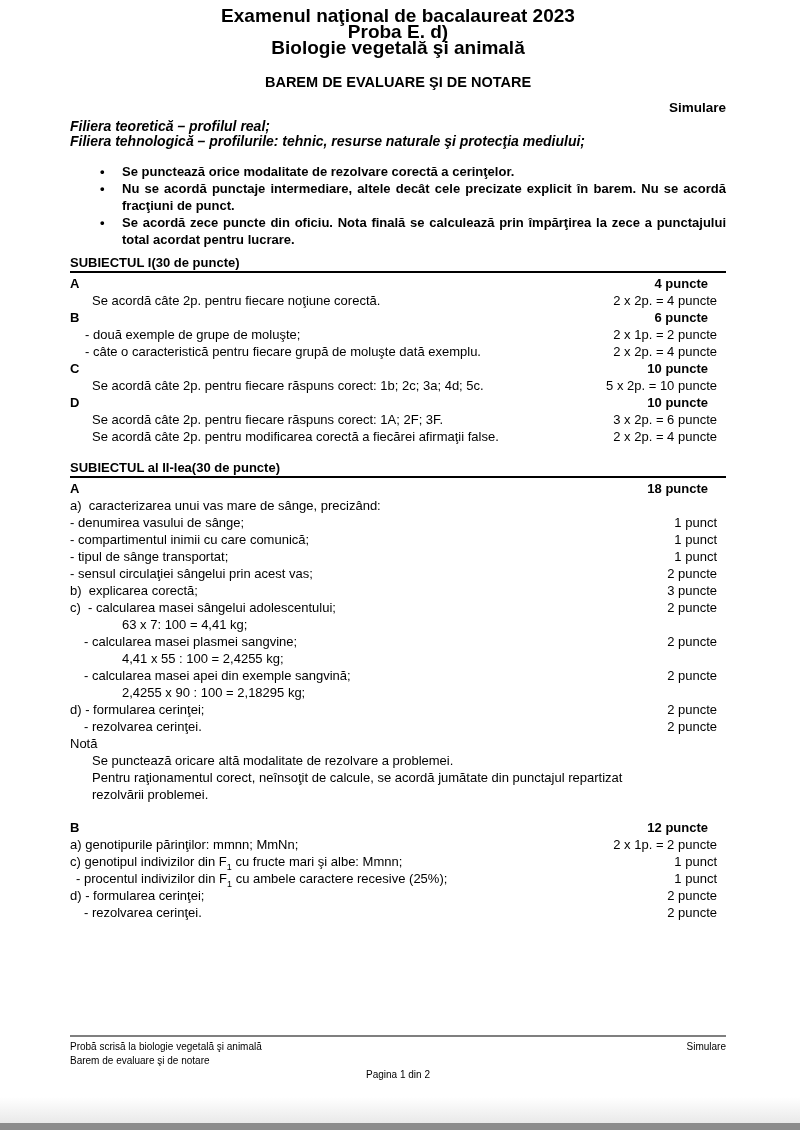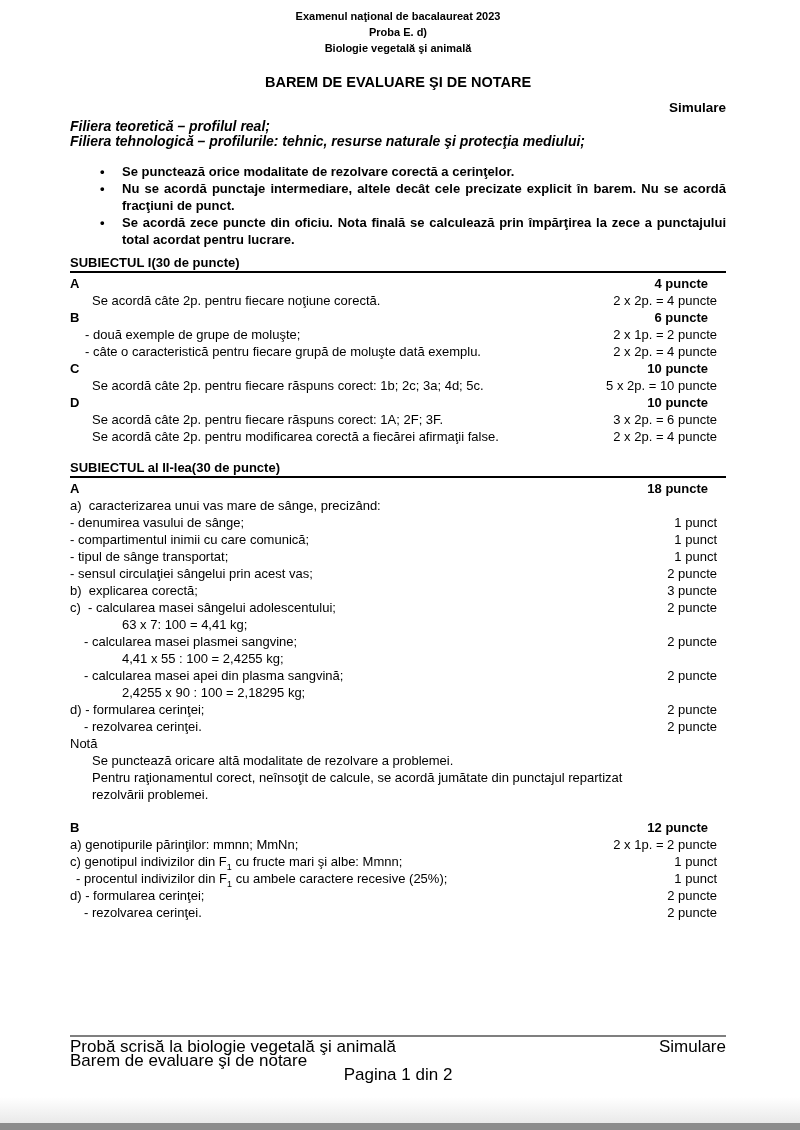--- a/index.html
+++ b/index.html
@@ -7,21 +7,21 @@
     width:800px;height:1130px;position:relative;overflow:hidden;
     background:#ffffff;color:#000;
     font-family:"Liberation Sans","DejaVu Sans",sans-serif;
     font-size:13px;line-height:17px;
   }
   .content{position:absolute;left:70px;right:74px;top:0;}
   
   .doc-header{padding-top:20px;text-align:center;font-size:12.5px;line-height:16px;
     border-bottom:2px solid #7f7f7f;padding-bottom:2px;}
   
-  .title-block{margin-top:8px;text-align:center;font-weight:bold;font-size:11px;line-height:16px;}
+  .title-block{margin-top:8px;text-align:center;font-weight:bold;font-size:19px;line-height:16px;}
   .barem-title{margin-top:18px;text-align:center;font-weight:bold;font-size:14.5px;line-height:17px;}
   .simulare{margin-top:9px;text-align:right;font-weight:bold;font-size:13.5px;line-height:15px;}
   .filiera{margin-top:4px;font-weight:bold;font-style:italic;font-size:14px;line-height:15px;}
   
   .rules{margin-top:14px;font-weight:bold;}
   .rules .rule{position:relative;padding-left:52px;text-align:justify;}
   .rules .bullet{position:absolute;left:30px;top:0;}
   
   .section{margin-top:6px;}
   .section.second{margin-top:14px;}
@@ -35,21 +35,21 @@
   .pr-reg{padding-right:9px;}
   .i-se{padding-left:22px;}
   .i-d1{padding-left:15px;}
   .i-d2{padding-left:14px;}
   .i-calc{padding-left:52px;}
   .i-p{padding-left:6px;}
   .gap{margin-top:16px;}
   sub{font-size:9px;line-height:0;}
   
   .doc-footer{position:absolute;left:70px;right:74px;top:1035px;
-    border-top:2px solid #7f7f7f;padding-top:3px;font-size:17px;line-height:13.5px;}
+    border-top:2px solid #7f7f7f;padding-top:3px;font-size:10px;line-height:13.5px;}
   .foot-row1{display:flex;justify-content:space-between;}
   .foot-page{text-align:center;margin-top:1px;}
   
   .page-shade{position:absolute;left:0;right:0;bottom:7px;height:26px;
     background:linear-gradient(#ffffff,#e9e9e9);}
   .page-edge{position:absolute;left:0;right:0;bottom:0;height:7px;background:#8c8c8c;}
 </style>
 </head>
 <body>
 
@@ -173,21 +173,21 @@
       <span class="lft i-calc">63 x 7: 100 = 4,41 kg;</span>
     </div>
     <div class="srow">
       <span class="lft i-d2">- calcularea masei plasmei sangvine;</span>
       <span class="rgt pr-reg">2 puncte</span>
     </div>
     <div class="srow">
       <span class="lft i-calc">4,41 x 55 : 100 = 2,4255 kg;</span>
     </div>
     <div class="srow">
-      <span class="lft i-d2">- calcularea masei apei din plasma sangvină;</span>
+      <span class="lft i-d2">- calcularea masei apei din exemple sangvină;</span>
       <span class="rgt pr-reg">2 puncte</span>
     </div>
     <div class="srow">
       <span class="lft i-calc">2,4255 x 90 : 100 = 2,18295 kg;</span>
     </div>
     <div class="srow">
       <span class="lft">d) - formularea cerinţei;</span>
       <span class="rgt pr-reg">2 puncte</span>
     </div>
     <div class="srow">

